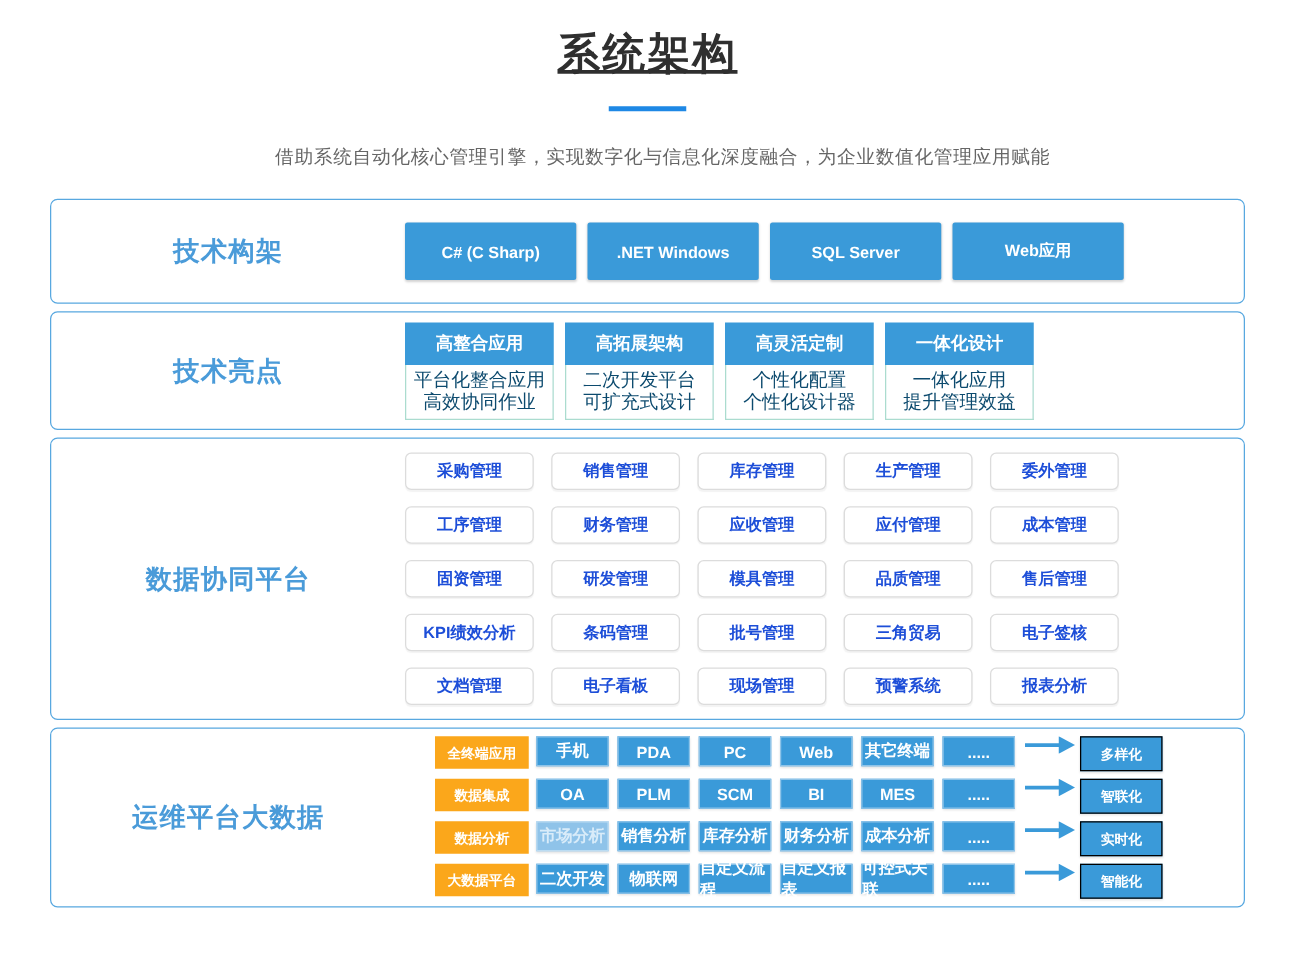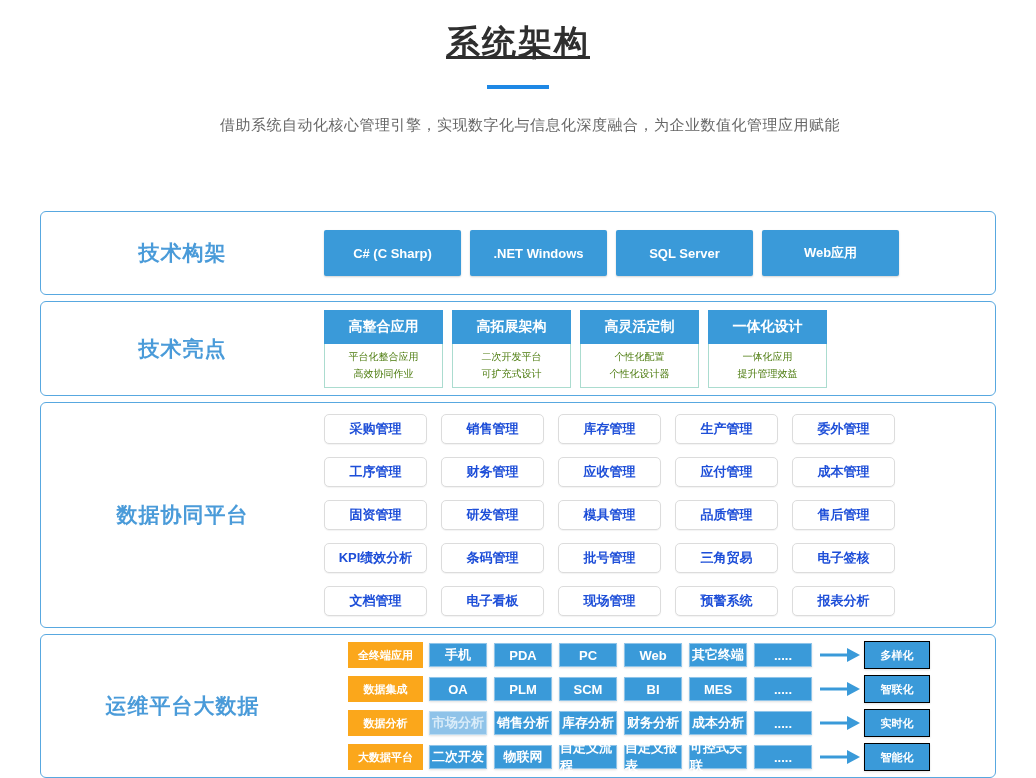--- a/index.html
+++ b/index.html
@@ -6,21 +6,21 @@
   html,body { width:1036px; height:778px; background:#ffffff;
     font-family:"Liberation Sans", sans-serif; overflow:hidden; }
 
   
   .header { text-align:center; padding-top:20px; }
   .page-title { font-size:34px; font-weight:bold; color:#2f2f2f; letter-spacing:2px;text-decoration:underline; }
   .title-underline { width:62px; height:4px; background:#1E88E5; margin:19px auto 0; }
   .page-subtitle { margin-top:27px; font-size:15px; color:#666; letter-spacing:0.5px;padding-left:24px; }
 
   
-  .panels { margin-top:76px; }
+  .panels { margin-top:24px; }
   .panel { display:flex; align-items:center; margin:0 40px 6px;
     border:1px solid #58A8E0; border-radius:6px; background:#fff; }
   .panel-label { flex:0 0 283px; text-align:center; color:#4A9BD9;
     font-size:21px; font-weight:bold; letter-spacing:1px; }
   .panel-body { flex:1; }
 
   
   .panel.stack { height:84px; }
   .stack-row { display:flex; gap:9px; }
   .stack-btn { width:137px; height:46px; background:#3A9AD9; color:#fff;
@@ -28,34 +28,34 @@
     justify-content:center; border-radius:2px; box-shadow:0 1px 2px rgba(0,0,0,.18); }
 
   
   .panel.highlights { height:95px; }
   .cards-row { display:flex; gap:9px; }
   .card { width:119px; }
   .card-head { height:34px; background:#3A9AD9; color:#fff; font-size:14px;
     font-weight:bold; display:flex; align-items:center; justify-content:center; }
   .card-body { border:1px solid #ABDCCF; border-top:none; background:#fff;
     padding:4px 0 5px; text-align:center; }
-  .card-line { font-size:10px; color:#4d7c0f; line-height:17px; }
+  .card-line { font-size:15px; color:#0c4a6e; line-height:17px; }
 
   
   .panel.grid { height:226px; }
   .module-grid { display:grid; grid-template-columns:repeat(5,103px);
     grid-auto-rows:30px; column-gap:14px; row-gap:13px; }
   .module-btn { background:#fff; border:1px solid #dcdcdc; border-radius:5px;
     color:#1d4ed8; font-size:13px; font-weight:bold; display:flex;
     align-items:center; justify-content:center; box-shadow:0 1px 1px rgba(0,0,0,.05); }
 
   
   .panel.ops { height:144px; }
   .ops-rows { display:flex; flex-direction:column; gap:6px; }
-  .ops-row { display:flex; align-items:center;padding-left:24px; }
+  .ops-row { display:flex; align-items:flex-start;padding-left:24px; }
   .ops-tag { width:75px; height:26px; background:#FBA71B; color:#fff;
     font-size:11px; font-weight:bold; display:flex; align-items:center;
     justify-content:center; margin-right:6px; }
   .ops-chip { width:58px; height:24px; background:#3A9AD9; color:#fff;
     font-size:13px; font-weight:bold; display:flex; align-items:center;
     justify-content:center; margin-right:7px; border:1px solid #8ec4e9;
     box-shadow:0 1px 2px rgba(0,0,0,.12); }
   .ops-chip.muted { background:#8FC3E9; color:#D9ECF9; border-color:#bcdcf2; }
   .ops-arrow { width:40px; height:14px; margin:0 4px 0 1px; display:flex; align-items:center; }
   .ops-result { width:66px; height:28px; background:#3A9AD9; color:#fff;

